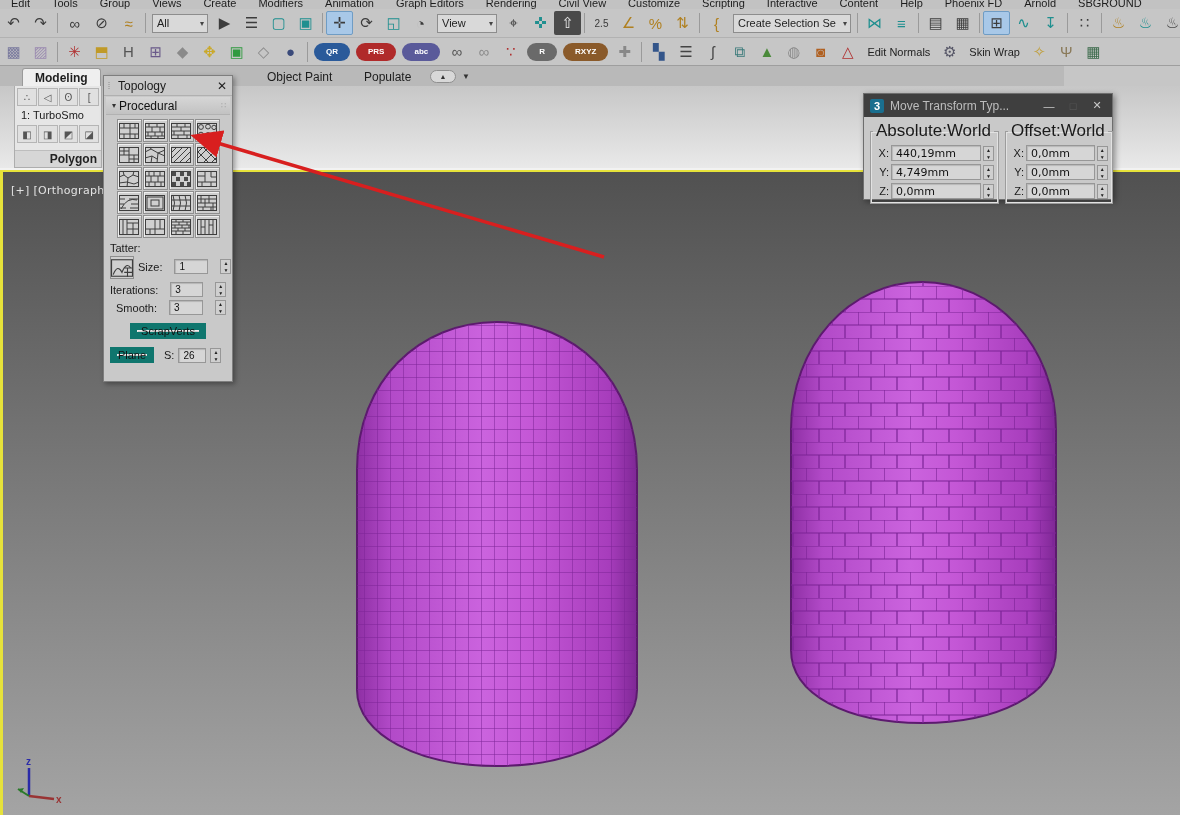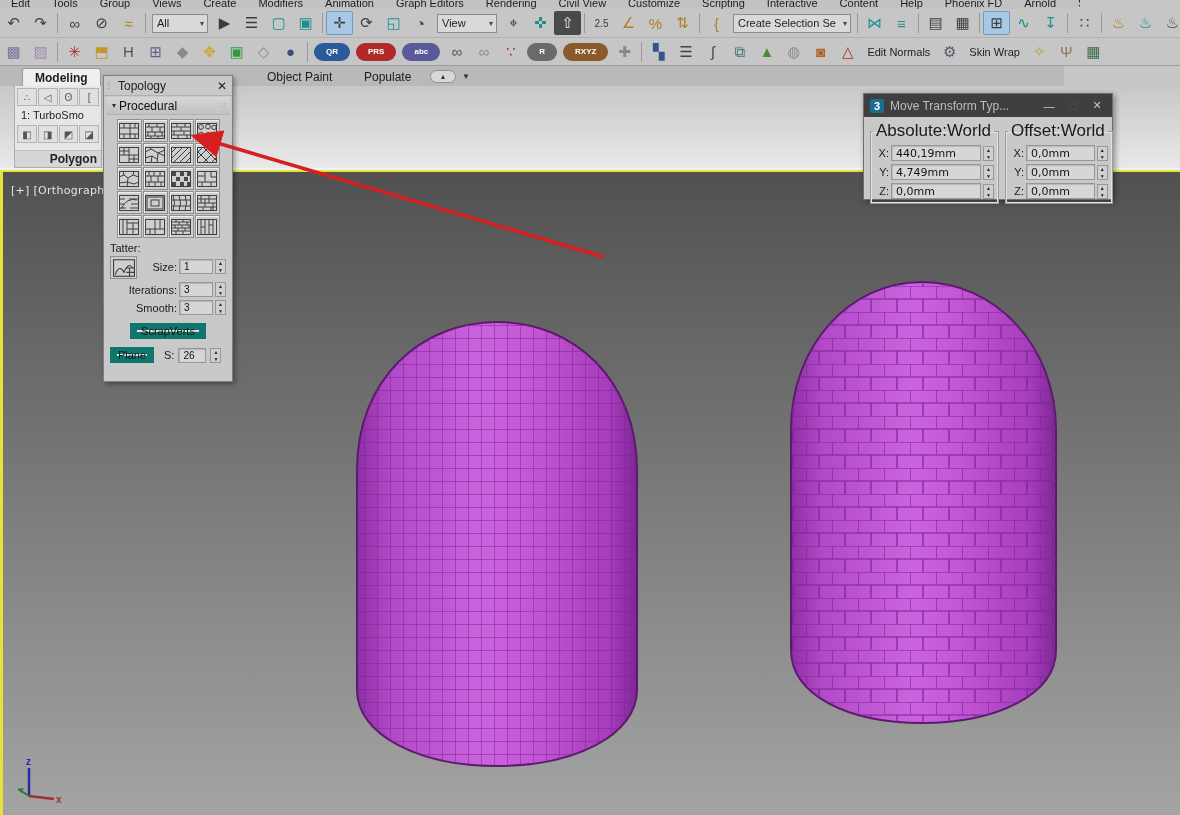--- a/index.html
+++ b/index.html
@@ -1,20 +1,20 @@
 <!DOCTYPE html>
 <html><head>
 <meta charset="utf-8">
 <style>
   html,body{margin:0;padding:0;width:1180px;height:815px;overflow:hidden;
     font-family:"Liberation Sans",sans-serif;background:#c6c6c6;position:relative;}
   *{box-sizing:border-box;}
 
   
-  .menu-strip{position:absolute;left:0;top:0;width:1080px;height:9px;overflow:hidden;
+  .menu-strip{position:absolute;left:0;top:0;width:1180px;height:9px;overflow:hidden;
     background:#c2c2c2;display:flex;align-items:flex-start;}
   .menu-item{font-size:11px;line-height:14px;color:#1c1c1c;padding:0 11px;white-space:nowrap;margin-top:-4px;}
 
   
   .toolbar{position:absolute;left:0;width:1180px;background:#c6c6c6;display:flex;align-items:center;}
   .tb1{top:9px;height:29px;border-bottom:1px solid #b2b2b2;}
   .tb2{top:38px;height:28px;border-bottom:1px solid #9e9e9e;}
   .tb-icon{width:27px;height:24px;display:flex;align-items:center;justify-content:center;
     font-size:15px;color:#3c3c3c;flex:0 0 auto;border-radius:2px;}
   .tb-icon.active{background:#a8c8e8;border:1px solid #6f9cc4;}
@@ -68,21 +68,21 @@
   .rollout .arr{font-size:8px;color:#333;padding:0 3px 0 6px;}
   .rollout .txt{font-size:12px;font-weight:normal;color:#111;flex:1;}
   .rollout .dots{font-size:8px;color:#9a9a9a;padding-right:4px;}
   .pat-grid{display:grid;grid-template-columns:repeat(4,25px);grid-auto-rows:23px;gap:1px;
     justify-content:center;padding:3px 0 2px 0;}
   .pat-btn{background:#cfcfcf;border:1px solid #8f8f8f;box-shadow:inset 1px 1px 0 #efefef;
     display:flex;align-items:center;justify-content:center;}
   .pat-btn svg{display:block;}
   .topo-sec{padding:2px 6px 0 6px;}
   .topo-lbl{font-size:11px;color:#1a1a1a;}
-  .trow{display:flex;align-items:center;justify-content:flex-end;margin-top:3px;gap:2px;}
+  .trow{display:flex;align-items:center;justify-content:flex-end;margin-top:3px;gap:12px;}
   .tfield{width:34px;height:15px;background:#d6d6d6;border:1px solid #979797;
     box-shadow:inset 1px 1px 1px #b5b5b5;font-size:10px;color:#111;display:flex;align-items:center;padding-left:4px;}
   .spin{width:11px;height:15px;display:flex;flex-direction:column;border:1px solid #979797;background:#cfcfcf;}
   .spin span{flex:1;font-size:5px;line-height:7px;color:#222;text-align:center;}
   .tbtn{background:#cfcfcf;border:7px solid #0f766e;box-shadow:inset 1px 1px 0 #eee;
     font-size:11px;color:#111;height:16px;display:flex;align-items:center;justify-content:center;}
   .tatter-icon{width:27px;height:23px;background:#cfcfcf;border:1px solid #8f8f8f;
     display:flex;align-items:center;justify-content:center;}
 
   

